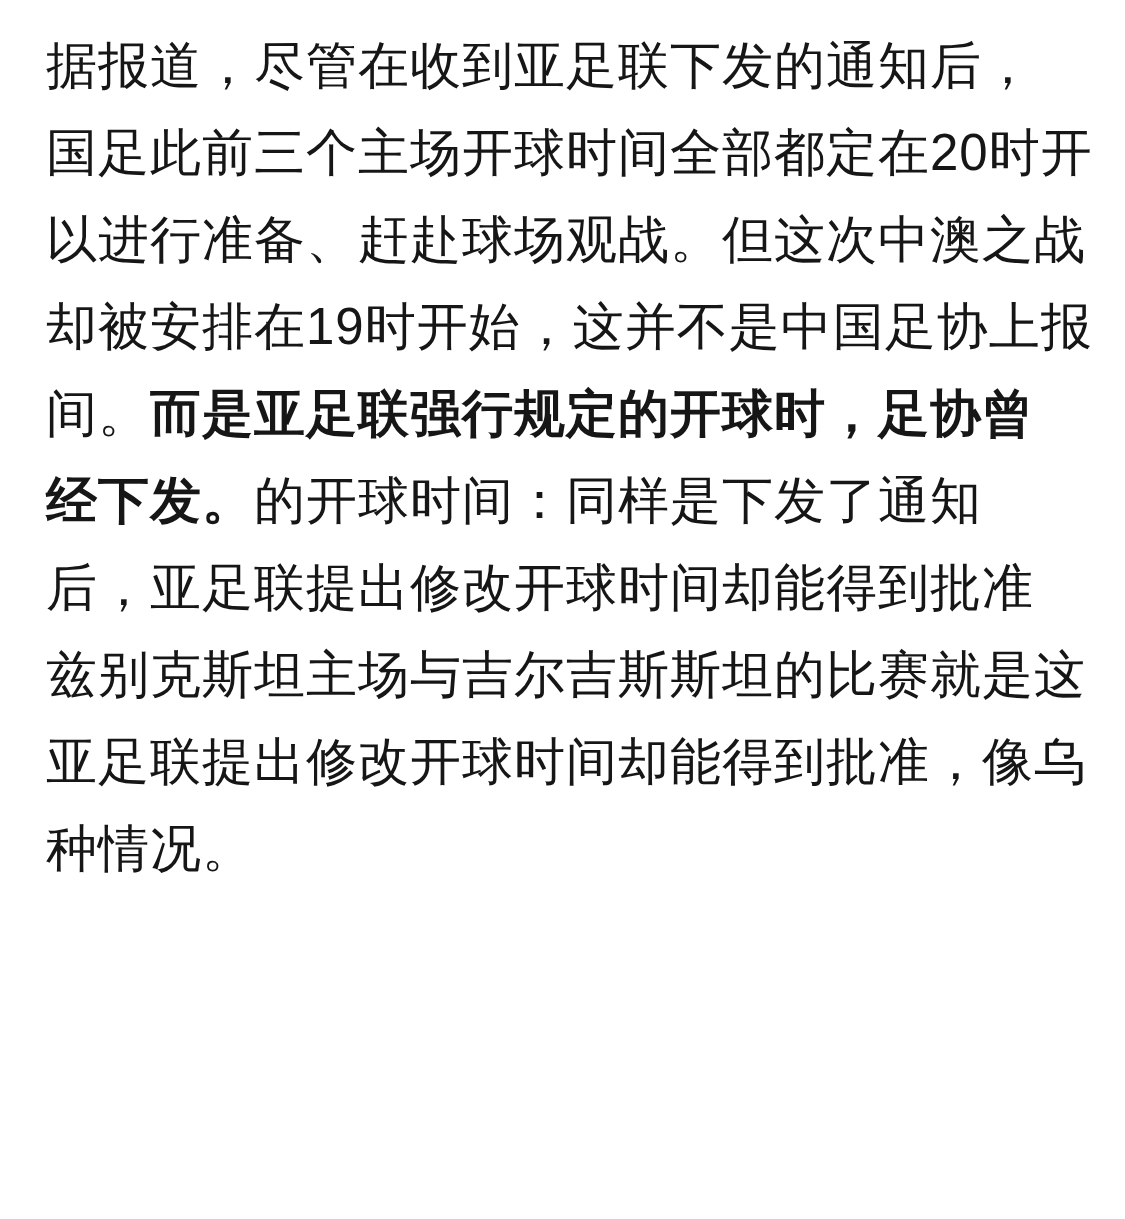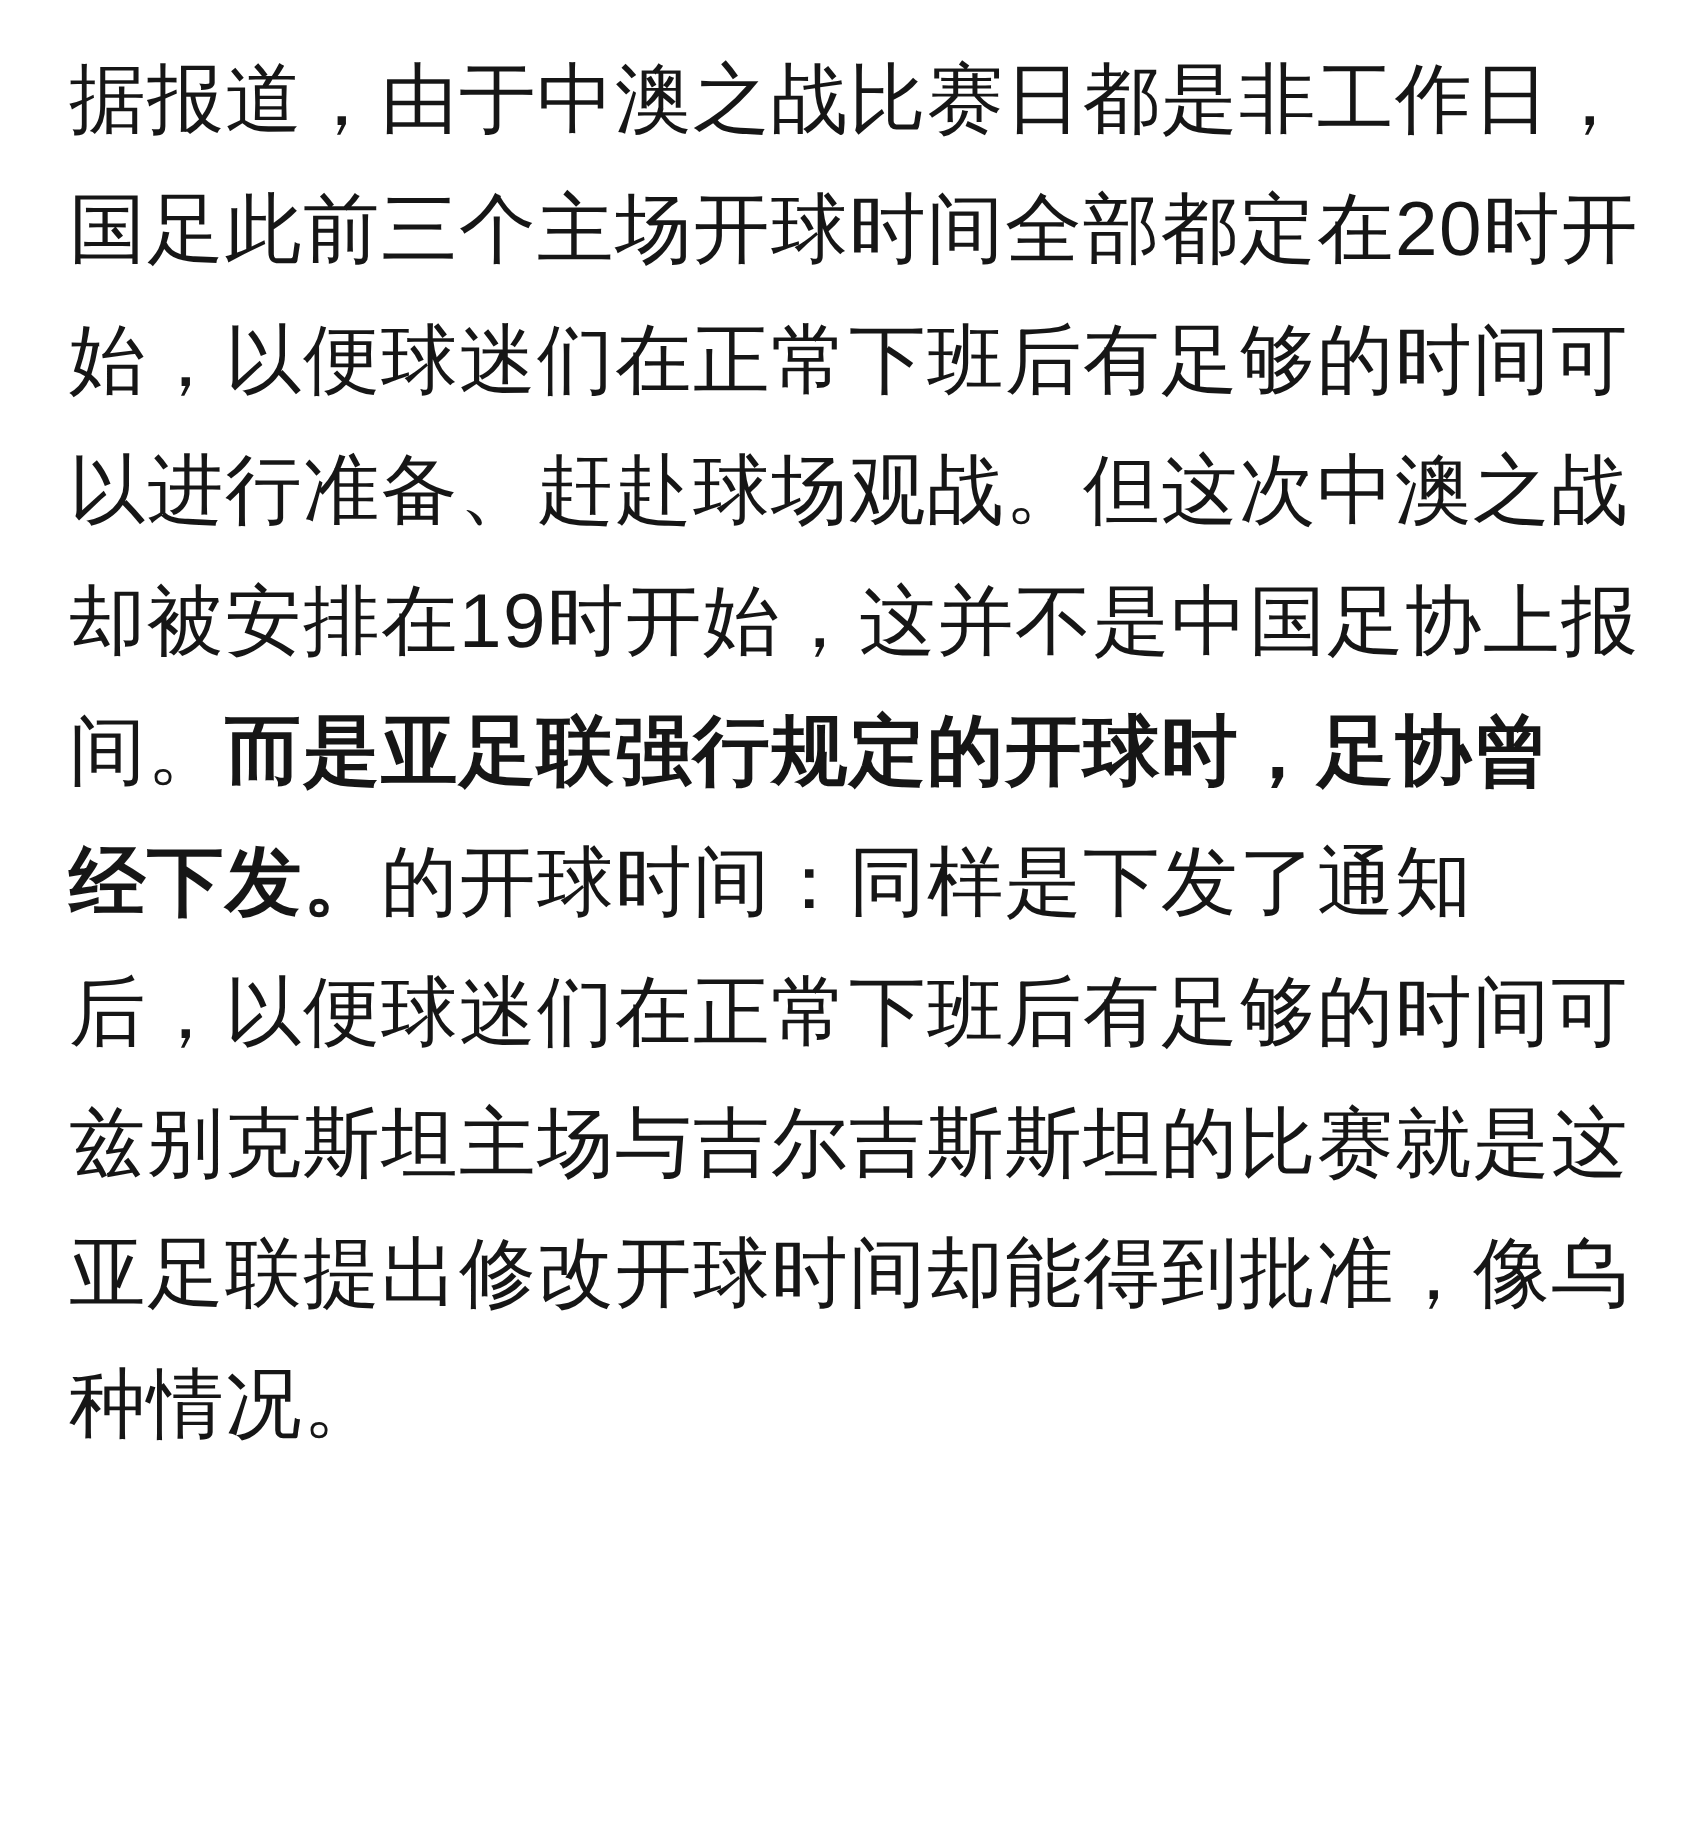--- a/index.html
+++ b/index.html
@@ -27,24 +27,23 @@
     font-weight: 400;
     white-space: nowrap;
   }
   .seg { font-weight: 400; }
   .seg.bold { font-weight: 700; }
 </style>
 </head>
 <body>
 
 <div class="article">
-  <div class="line"><span class="seg">据报道，由于中澳之战比赛日都是非工作日，</span></div>
+  <div class="line"><span class="seg">据报道，尽管在收到亚足联下发的通知后，</span></div>
   <div class="line"><span class="seg">国足此前三个主场开球时间全部都定在20时开</span></div>
-  <div class="line"><span class="seg">始，以便球迷们在正常下班后有足够的时间可</span></div>
   <div class="line"><span class="seg">以进行准备、赶赴球场观战。但这次中澳之战</span></div>
   <div class="line"><span class="seg">却被安排在19时开始，这并不是中国足协上报</span></div>
   <div class="line"><span class="seg">间。</span><span class="seg bold">而是亚足联强行规定的开球时，足协曾</span></div>
   <div class="line"><span class="seg bold">经下发。</span><span class="seg">的开球时间：同样是下发了通知</span></div>
-  <div class="line"><span class="seg">后，以便球迷们在正常下班后有足够的时间可</span></div>
+  <div class="line"><span class="seg">后，亚足联提出修改开球时间却能得到批准</span></div>
   <div class="line"><span class="seg">兹别克斯坦主场与吉尔吉斯斯坦的比赛就是这</span></div>
   <div class="line"><span class="seg">亚足联提出修改开球时间却能得到批准，像乌</span></div>
   <div class="line"><span class="seg">种情况。</span></div>
 </div>
 
 </body></html>

